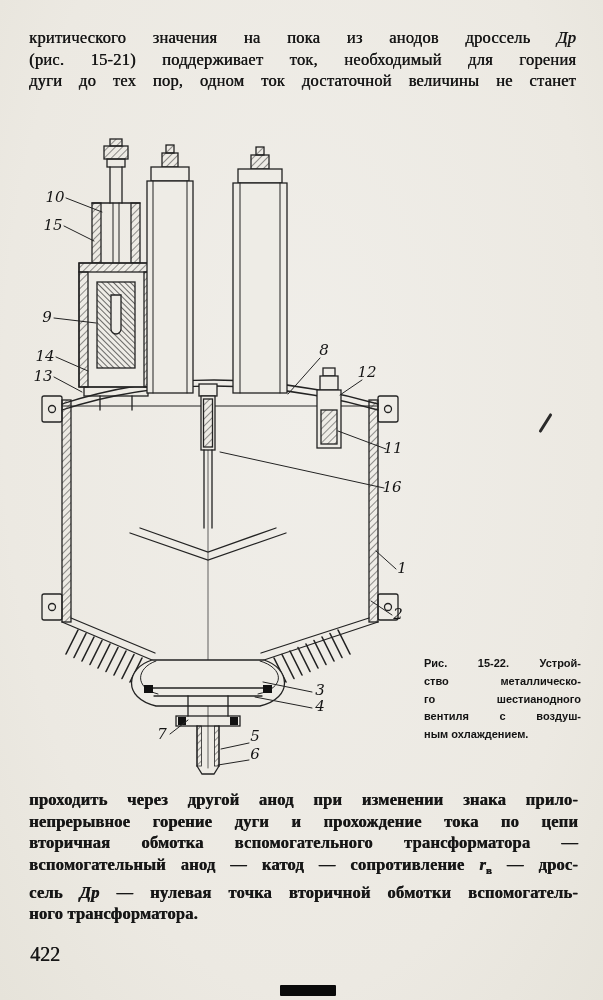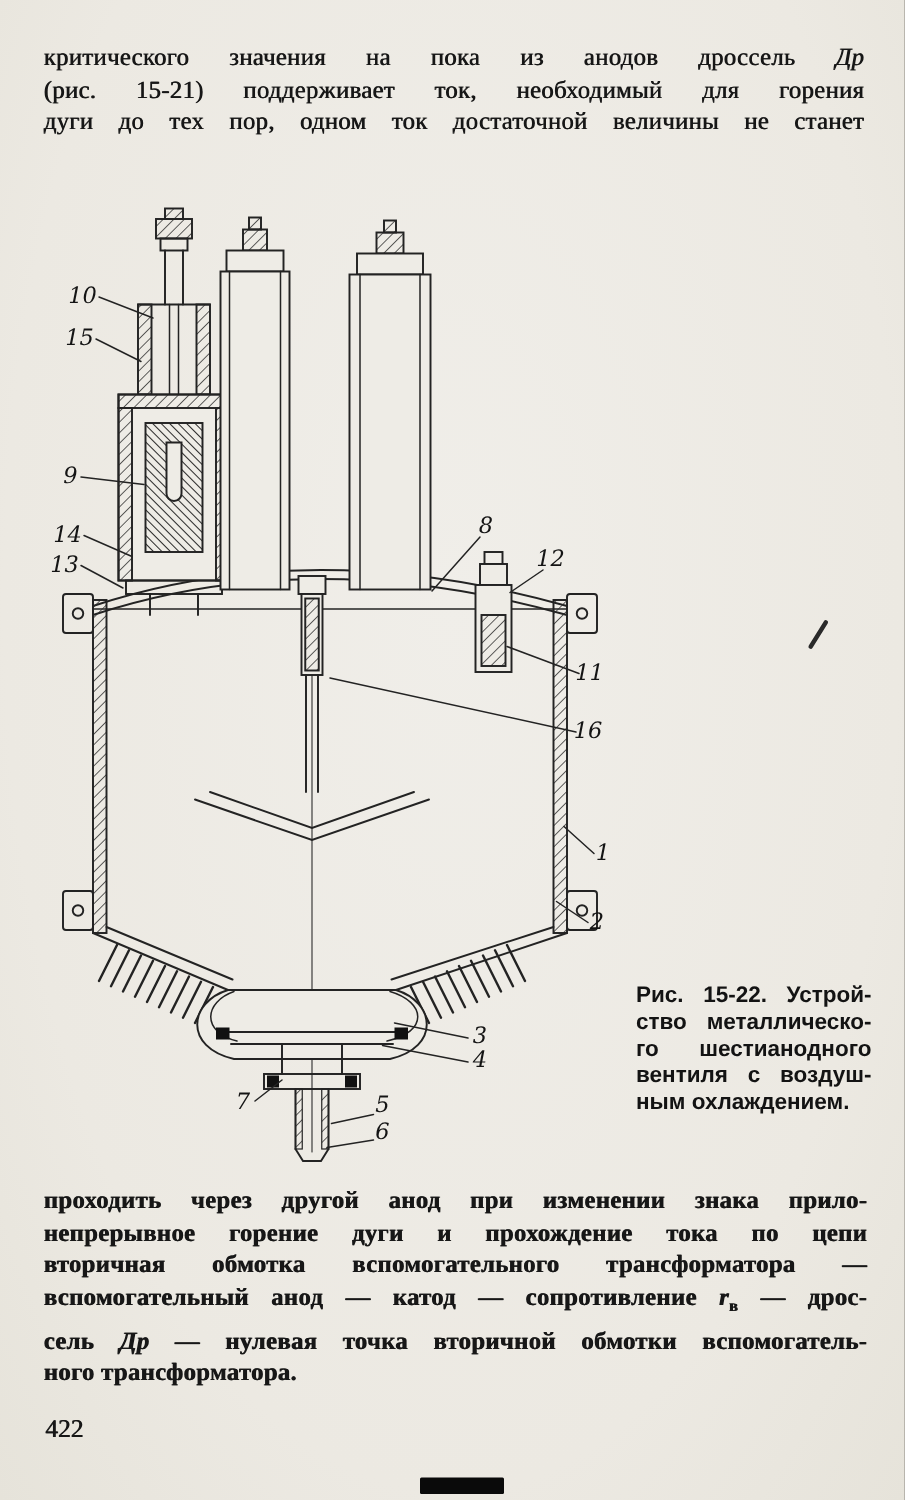--- a/index.html
+++ b/index.html
@@ -10,24 +10,24 @@
   }
   .para{position:absolute;font-size:16.5px;line-height:21.6px;letter-spacing:.2px;
         text-shadow:.45px 0 0 currentColor;}
   .para-top{left:29px;top:27px;width:547px;}
   .para-bottom{left:29px;top:789px;width:549px;font-weight:bold;}
   .tline{text-align:justify;text-align-last:justify;}
   .tline.indent{text-indent:30px;}
   .tline.left-last{text-align:center;text-align-last:left;}
   .caption{position:absolute;left:424px;top:655px;width:157px;
            font-family:"Liberation Sans", sans-serif;font-weight:bold;
-           font-size:15px;line-height:17.8px;color:#131313;}
+           font-size:11px;line-height:17.8px;color:#131313;}
   .cap-line{text-align:justify;text-align-last:justify;}
   .cap-line.last{text-align-last:left;}
-  .pageno{position:absolute;left:30px;top:943px;font-size:17px;
+  .pageno{position:absolute;left:30px;top:943px;font-size:20px;
           text-shadow:.45px 0 0 currentColor;}
   .diagram{position:absolute;left:0;top:0;}
   .lbl{font-family:"DejaVu Serif", serif;font-style:italic;font-size:15px;fill:#141414;stroke:none;}
   .artifact-bar{position:absolute;left:280px;top:985px;width:56px;height:11px;background:#0a0a0a;border-radius:1px;}
   .artifact-ink{position:absolute;left:544px;top:412px;width:3px;height:22px;background:#2a2a2a;
                 transform:rotate(32deg);border-radius:2px;}
 </style>
 </head>
 <body>
 

